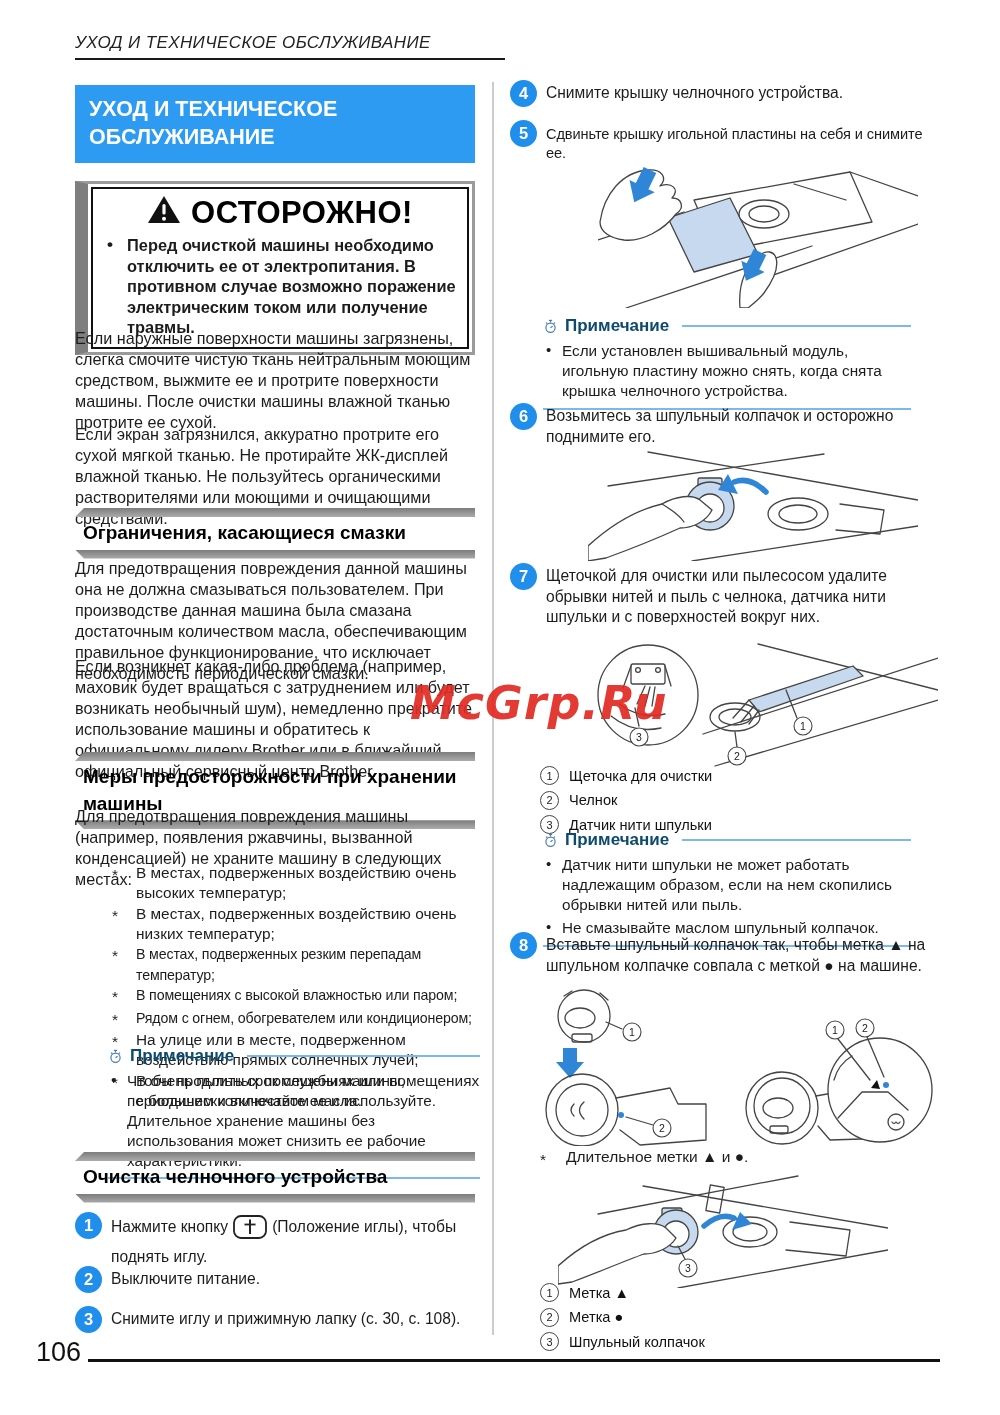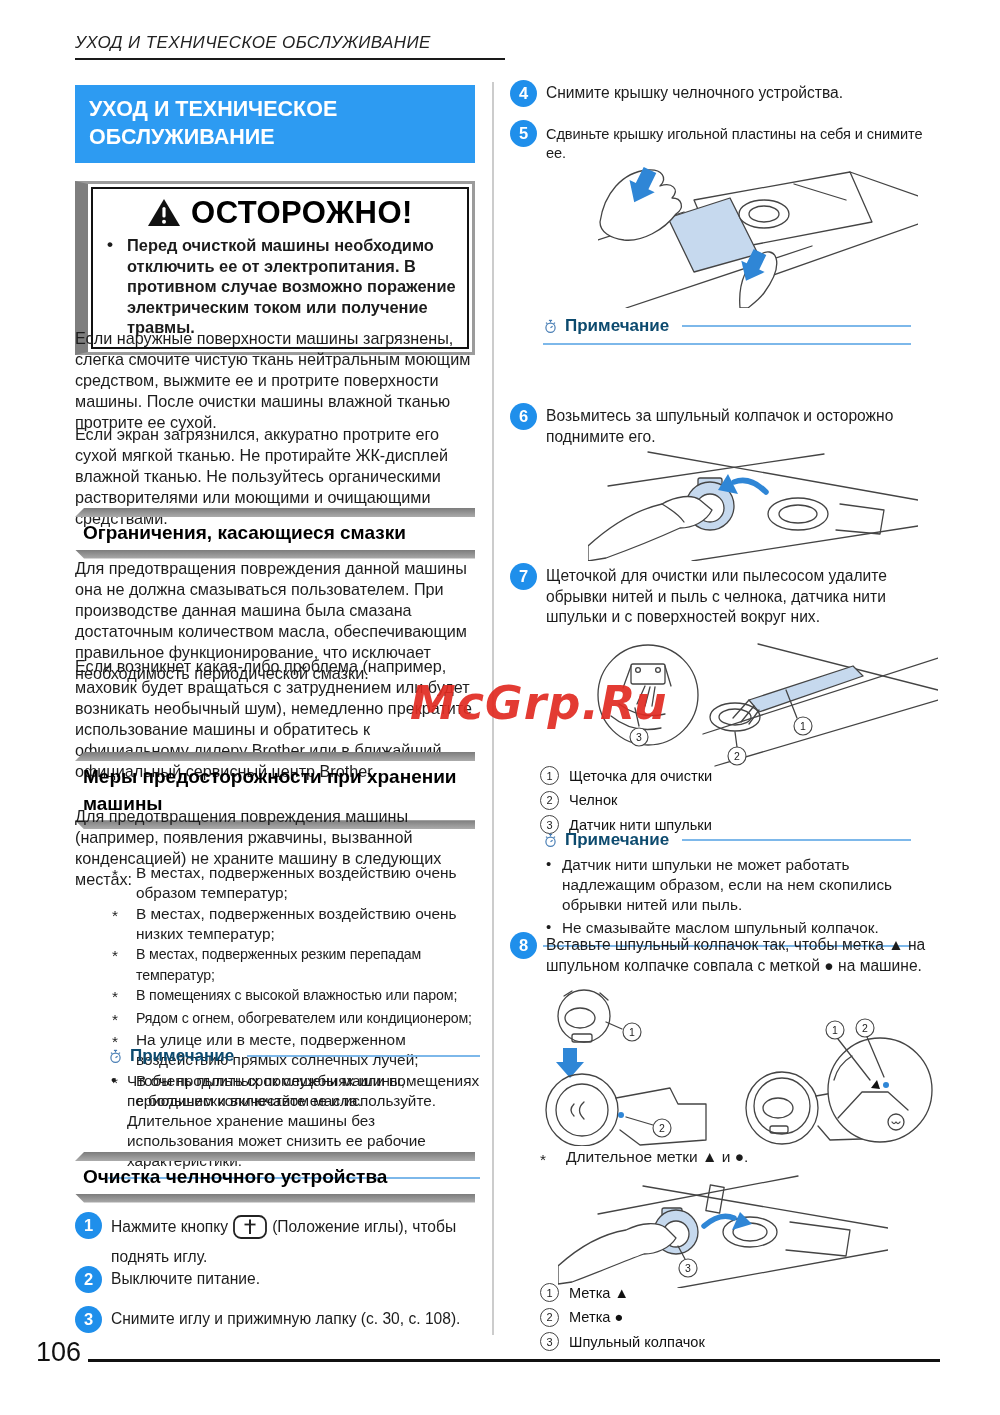--- a/index.html
+++ b/index.html
@@ -12,21 +12,21 @@
   .headrule{left:75px;top:58px;width:430px;height:2px;background:#1a1a1a}
   .coldivider{left:492px;top:82px;width:2px;height:1253px;background:#ccc}
 
   
   .titlebox{left:75px;top:85px;width:400px;box-sizing:border-box;background:#2d9bf2;color:#fff;
             font-size:21.5px;font-weight:bold;line-height:1.3;padding:11px 14px;min-height:70px}
 
   
   .warn{left:75px;top:181px;width:400px;box-sizing:border-box;border:3px solid #9b9b9b;border-left:13px solid #7e7e7e;background:#fff}
   .warn-inner{border:2px solid #111;margin:3px;padding:4px 10px 9px 10px}
-  .warn-titlerow{display:flex;align-items:center;justify-content:center;gap:10px;margin:2px 0 4px 0}
+  .warn-titlerow{display:flex;align-items:flex-start;justify-content:center;gap:10px;margin:2px 0 4px 0}
   .warn-title{font-size:31px;font-weight:bold;letter-spacing:.5px;color:#000}
   .warn-text{position:relative;padding-left:24px;font-weight:bold;font-size:16.4px;line-height:1.25}
   .warn-text::before{content:"•";position:absolute;left:4px;top:-1px;font-size:17px}
 
   
   .para{left:75px;width:404px;font-size:16.2px;line-height:1.3;margin:0}
   .p1{top:328px}.p2{top:424px}.p3{top:558px}.p4{top:656px}.p5{top:806px}
 
   
   .sechead{left:75px;width:400px}
@@ -139,21 +139,21 @@
   <div class="bar bar-top"></div>
   <div class="sectitle">Меры предосторожности при хранении машины</div>
   <div class="bar bar-bot"></div>
 </div>
 
 <p class="para p5 abs">Для предотвращения повреждения машины (например, появления ржавчины, вызванной конденсацией) не храните машину в следующих местах:</p>
 
 <div class="storlist abs">
   <div class="strow">
       <span class="ast">*</span>
-      <span class="sttext">В местах, подверженных воздействию очень образом температур;</span>
+      <span class="sttext">В местах, подверженных воздействию очень высоких температур;</span>
     </div>
   <div class="strow">
       <span class="ast">*</span>
       <span class="sttext">В местах, подверженных воздействию очень низких температур;</span>
     </div>
   <div class="strow">
       <span class="ast">*</span>
       <span class="sttext">В местах, подверженных резким перепадам температур;</span>
     </div>
   <div class="strow">
@@ -247,20 +247,21 @@
       <circle cx="7.5" cy="8.8" r="4.6"></circle>
         <line x1="7.5" y1="8.8" x2="9.6" y2="7.2"></line>
       <line x1="3" y1="3.6" x2="4.4" y2="4.8"></line>
         <line x1="12" y1="3.6" x2="10.6" y2="4.8"></line>
       <line x1="5.9" y1="1.4" x2="9.1" y2="1.4"></line>
         <line x1="7.5" y1="1.4" x2="7.5" y2="3.4"></line>
     </svg>
     <span class="notetitle">Примечание</span>
     <span class="noteline"></span>
   </div>
+  <div class="noteitem">Если установлен вышивальный модуль, игольную пластину можно снять, когда снята крышка челночного устройства.</div>
   <div class="notebottom"></div>
 </div>
 
 <div class="step s6 abs">
   <div class="bnum">6</div>
   <div class="steptext">Возьмитесь за шпульный колпачок и осторожно поднимите его.</div>
 </div>
 
 <svg class="fig figB abs" width="330" height="115" viewBox="0 0 330 115">
   <path d="M60,6 L330,54"></path>

